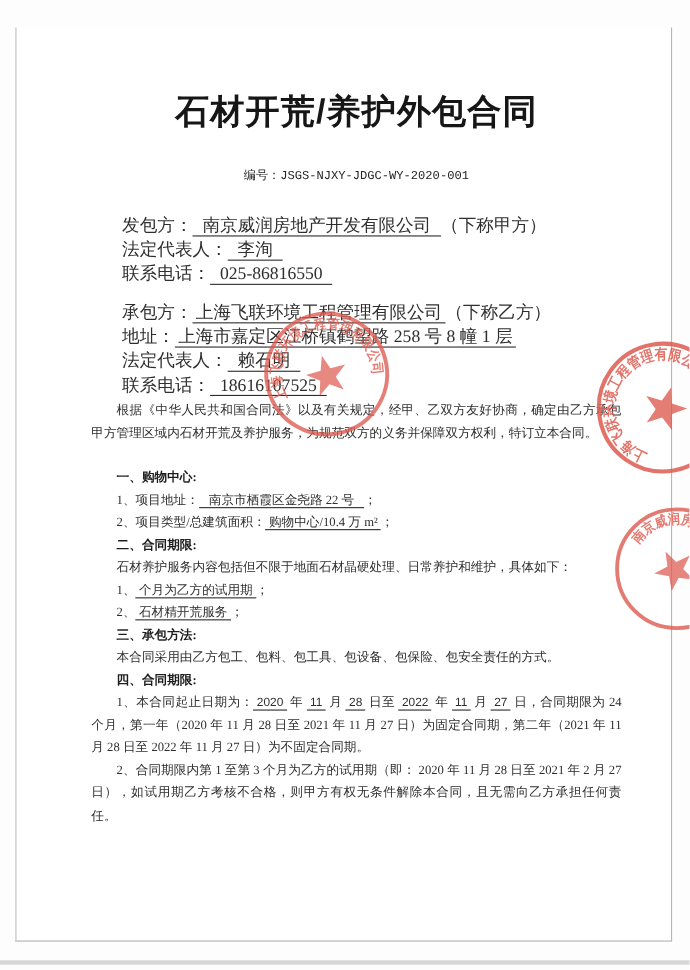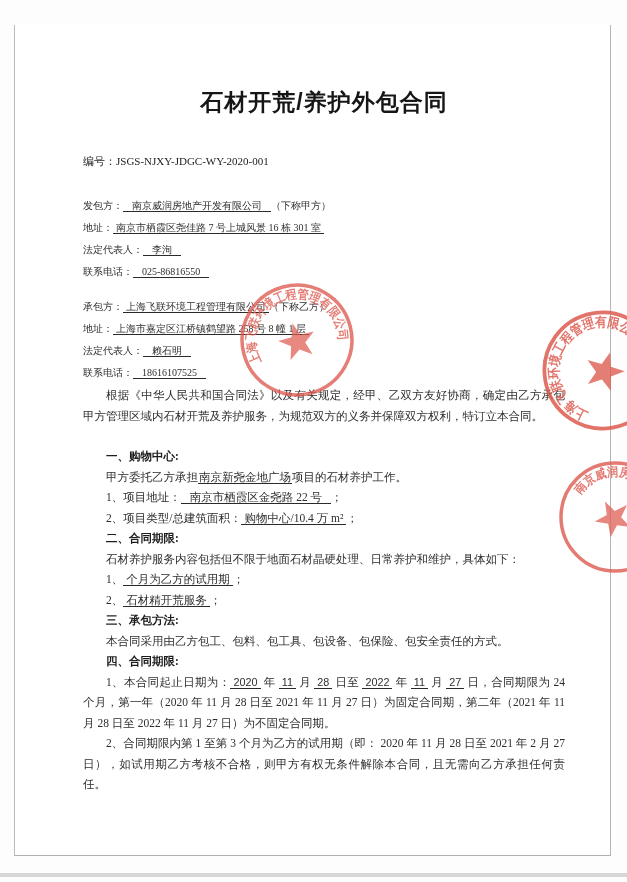--- a/index.html
+++ b/index.html
@@ -17,32 +17,32 @@
     border-bottom:1px solid #b0b0b0;
   }
   .bottom-strip{
     position:absolute;left:0;top:873px;width:627px;height:4px;
     background:#cdcdcd;opacity:.8;
   }
   .content{position:absolute;left:68px;top:0;width:482px;}
   .title{
     margin:61px 0 0 0;text-align:center;
     font-family:"Liberation Sans","DejaVu Sans",sans-serif;
-    font-weight:700;font-size:23px;line-height:32px;letter-spacing:1px;color:#161616;
+    font-weight:700;font-size:31px;line-height:32px;letter-spacing:1px;color:#161616;
   }
   .doc-no{
-    margin-top:36px;text-align:left;
-    font-family:Liberation Serif, serif;
+    margin-top:36px;text-align:center;
+    font-family:Liberation Mono, monospace;
     font-size:11px;line-height:15px;color:#222;
   }
   p{margin:0;font-size:11.5px;line-height:20.5px;text-align:justify;}
   .party{margin-top:0;}
   .party-a{margin-top:26px;}
   .party-b{margin-top:13px;}
-  .party-line{line-height:22px;font-size:10px;}
+  .party-line{line-height:22px;font-size:16px;margin-left:28px;}
   .preamble{margin-top:1px;}
   .ind{text-indent:23px;}
   .sec-heading{font-weight:700;color:#1d1d1d;}
   .first-heading{margin-top:20px;}
   .u{border-bottom:1px solid #2b2b2b;padding:0 3px;}
   .u-wide{border-bottom:1px solid #2b2b2b;padding:0 9px;}
   .u-num{
     border-bottom:1px solid #2b2b2b;padding:0 3px;font-weight:400;
     font-family:"Liberation Sans","DejaVu Sans",sans-serif;font-size:10.8px;
   }
@@ -58,36 +58,34 @@
 
 <div class="sheet">
   <div class="content">
 
     <h1 class="title">石材开荒/养护外包合同</h1>
 
     <div class="doc-no"><span>编号：</span><span>JSGS-NJXY-JDGC-WY-2020-001</span></div>
 
     <div class="party party-a">
       <p class="party-line"><span>发包方：</span><span class="u-wide">南京威润房地产开发有限公司</span><span>（下称甲方）</span></p>
-      <p class="party-line"><span>地址：</span><span class="u">南京市栖霞区尧佳路 7 号上城风景 16 栋 301 室</span></p>
       <p class="party-line"><span>法定代表人：</span><span class="u-wide">李洵</span></p>
       <p class="party-line"><span>联系电话：</span><span class="u-wide">025-86816550</span></p>
     </div>
 
     <div class="party party-b">
       <p class="party-line"><span>承包方：</span><span class="u">上海飞联环境工程管理有限公司</span><span>（下称乙方）</span></p>
       <p class="party-line"><span>地址：</span><span class="u">上海市嘉定区江桥镇鹤望路 258 号 8 幢 1 层</span></p>
       <p class="party-line"><span>法定代表人：</span><span class="u-wide">赖石明</span></p>
       <p class="party-line"><span>联系电话：</span><span class="u-wide">18616107525</span></p>
     </div>
 
     <p class="preamble ind">根据《中华人民共和国合同法》以及有关规定，经甲、乙双方友好协商，确定由乙方承包甲方管理区域内石材开荒及养护服务，为规范双方的义务并保障双方权利，特订立本合同。</p>
 
     <p class="sec-heading first-heading ind">一、购物中心:</p>
-    <p class="ind"><span>甲方委托乙方承担</span><span class="u" style="padding:0 1px;">南京新尧金地广场</span><span>项目的石材养护工作。</span></p>
     <p class="ind"><span>1、项目地址：</span><span class="u-wide">南京市栖霞区金尧路 22 号</span><span>；</span></p>
     <p class="ind"><span>2、项目类型/总建筑面积：</span><span class="u">购物中心/10.4 万 m²</span><span>；</span></p>
 
     <p class="sec-heading ind">二、合同期限:</p>
     <p class="ind">石材养护服务内容包括但不限于地面石材晶硬处理、日常养护和维护，具体如下：</p>
     <p class="ind"><span>1、</span><span class="u">个月为乙方的试用期</span><span>；</span></p>
     <p class="ind"><span>2、</span><span class="u">石材精开荒服务</span><span>；</span></p>
 
     <p class="sec-heading ind">三、承包方法:</p>
     <p class="ind">本合同采用由乙方包工、包料、包工具、包设备、包保险、包安全责任的方式。</p>

